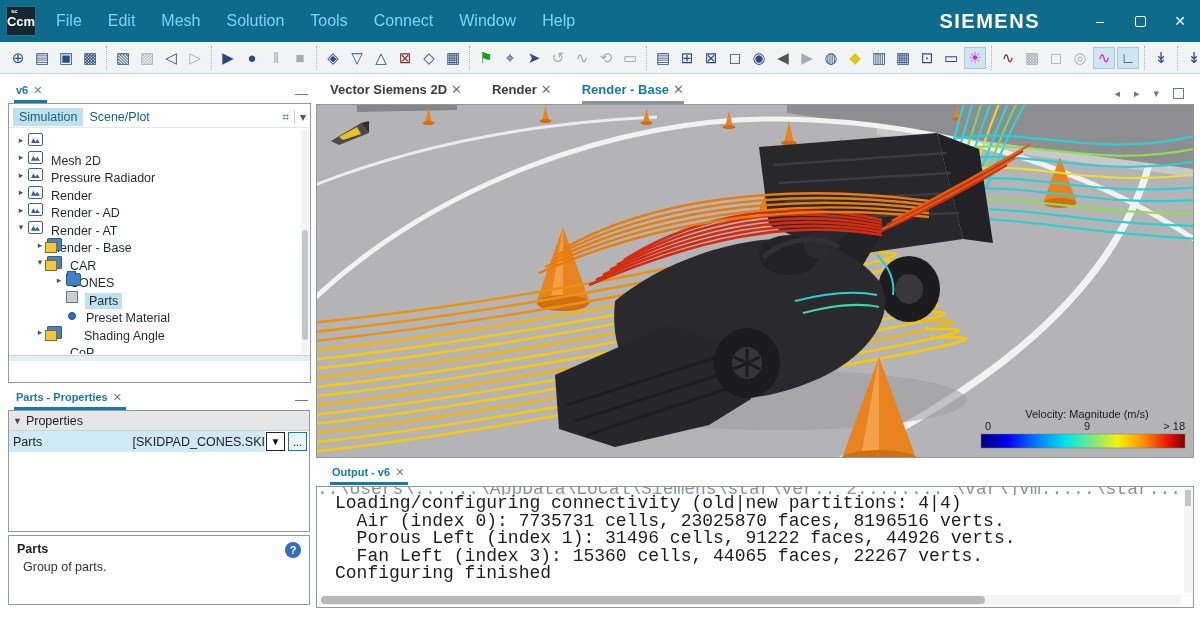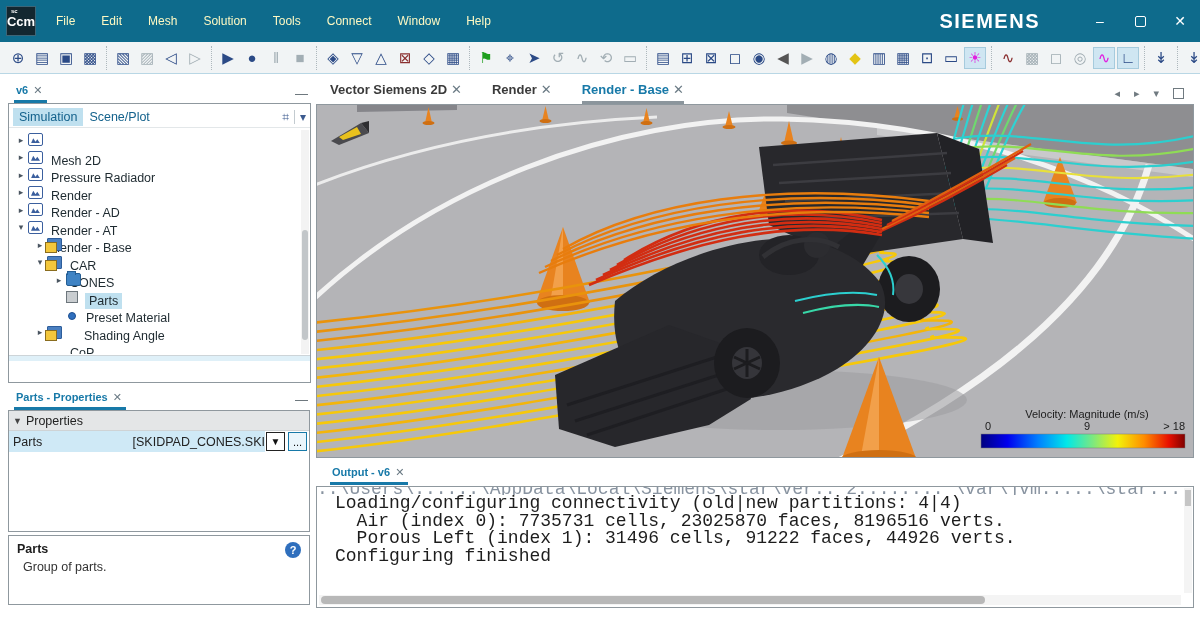--- a/index.html
+++ b/index.html
@@ -9,21 +9,21 @@
     font-family: "Liberation Sans", sans-serif; font-size: 13px; color:#222;
   }
   
   .titlebar { position:absolute; left:0; top:0; width:1200px; height:42px;
     background:#0e6b8c; display:flex; align-items:center; }
   .app-logo { width:30px; height:30px; margin:0 10px 0 6px; background:#132730;
     border:1px solid #3d6577; color:#fff; font-weight:bold; font-size:13px;
     display:flex; align-items:center; justify-content:center; position:relative; }
   .app-logo .sc { position:absolute; top:1px; left:4px; font-size:6px; font-weight:bold; }
   .menubar { display:flex; gap:26px; margin-left:10px; }
-  .menu-item { color:#fef9c3; font-size:12px; cursor:default; }
+  .menu-item { color:#7dd3fc; font-size:16px; cursor:default; }
   .brand { margin-left:auto; color:#fff; font-weight:bold; font-size:20px;
     letter-spacing:1.5px; margin-right:40px; }
   .win-controls { display:flex; align-items:center; gap:0; }
   .win-btn { width:40px; height:42px; color:#fff; font-size:14px; display:flex;
     align-items:center; justify-content:center; }
   .restore-box { width:11px; height:11px; border:1.5px solid #fff; border-radius:2px; }
   
   .toolbar { position:absolute; left:0; top:42px; width:1200px; height:32px;
     background:#f1f4f5; border-bottom:1px solid #b9d7e5; display:flex; align-items:center; padding-left:2px; }
   .tb-group { display:flex; align-items:center; padding:0 4px; border-left:1px dotted #aeb8bd; height:24px; }
@@ -518,20 +518,21 @@
 </div>
 
 <div class="output-panel">
   <div class="out-clip">
       <div>::\Users\::::::\AppData\Local\Siemens\star\ver:: 2:::::::: \var\jvm:::::\star::::::::::::::::::::::\java</div>
     </div>
   <div id="out-lines">
       <div class="out-line">Loading/configuring connectivity (old|new partitions: 4|4)</div>
       <div class="out-line">  Air (index 0): 7735731 cells, 23025870 faces, 8196516 verts.</div>
       <div class="out-line">  Porous Left (index 1): 31496 cells, 91222 faces, 44926 verts.</div>
+      <div class="out-line">  Fan Left (index 3): 15360 cells, 44065 faces, 22267 verts.</div>
       <div class="out-line">Configuring finished</div>
     </div>
   <div class="out-hscroll">
       <div class="out-hthumb"></div>
     </div>
   <div class="out-vscroll">
       <div class="out-vthumb"></div>
     </div>
 </div>
 

